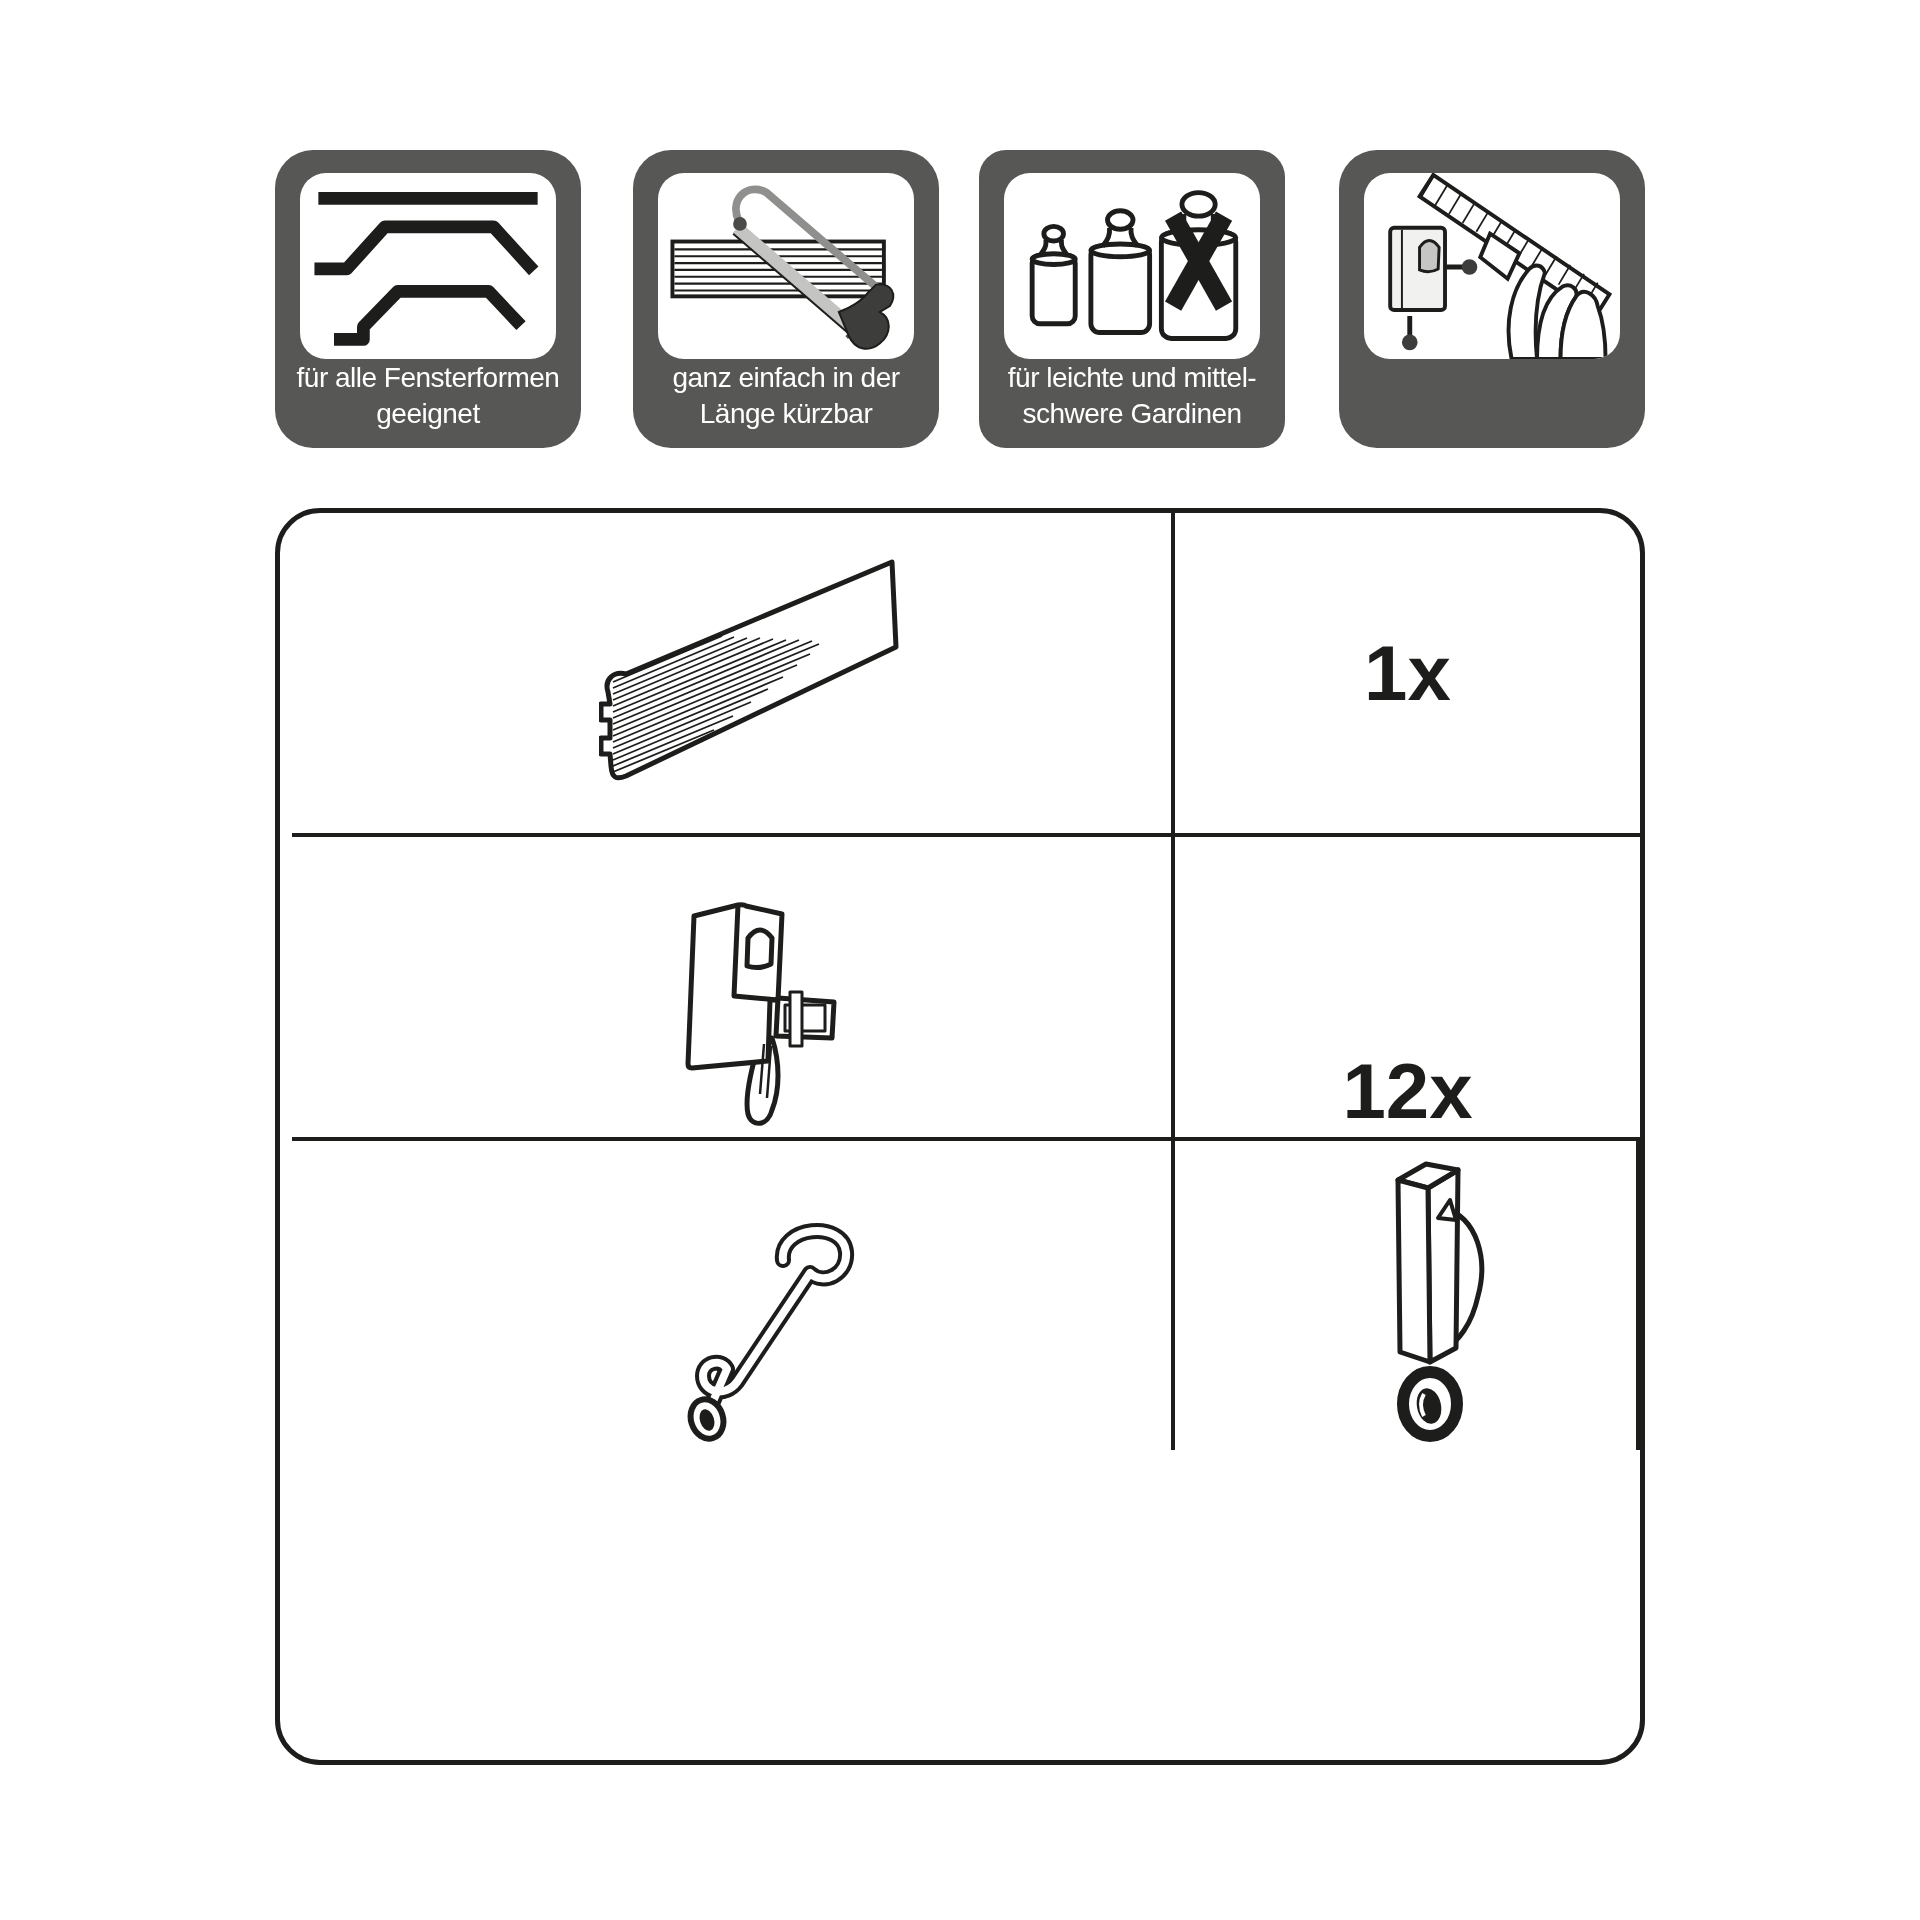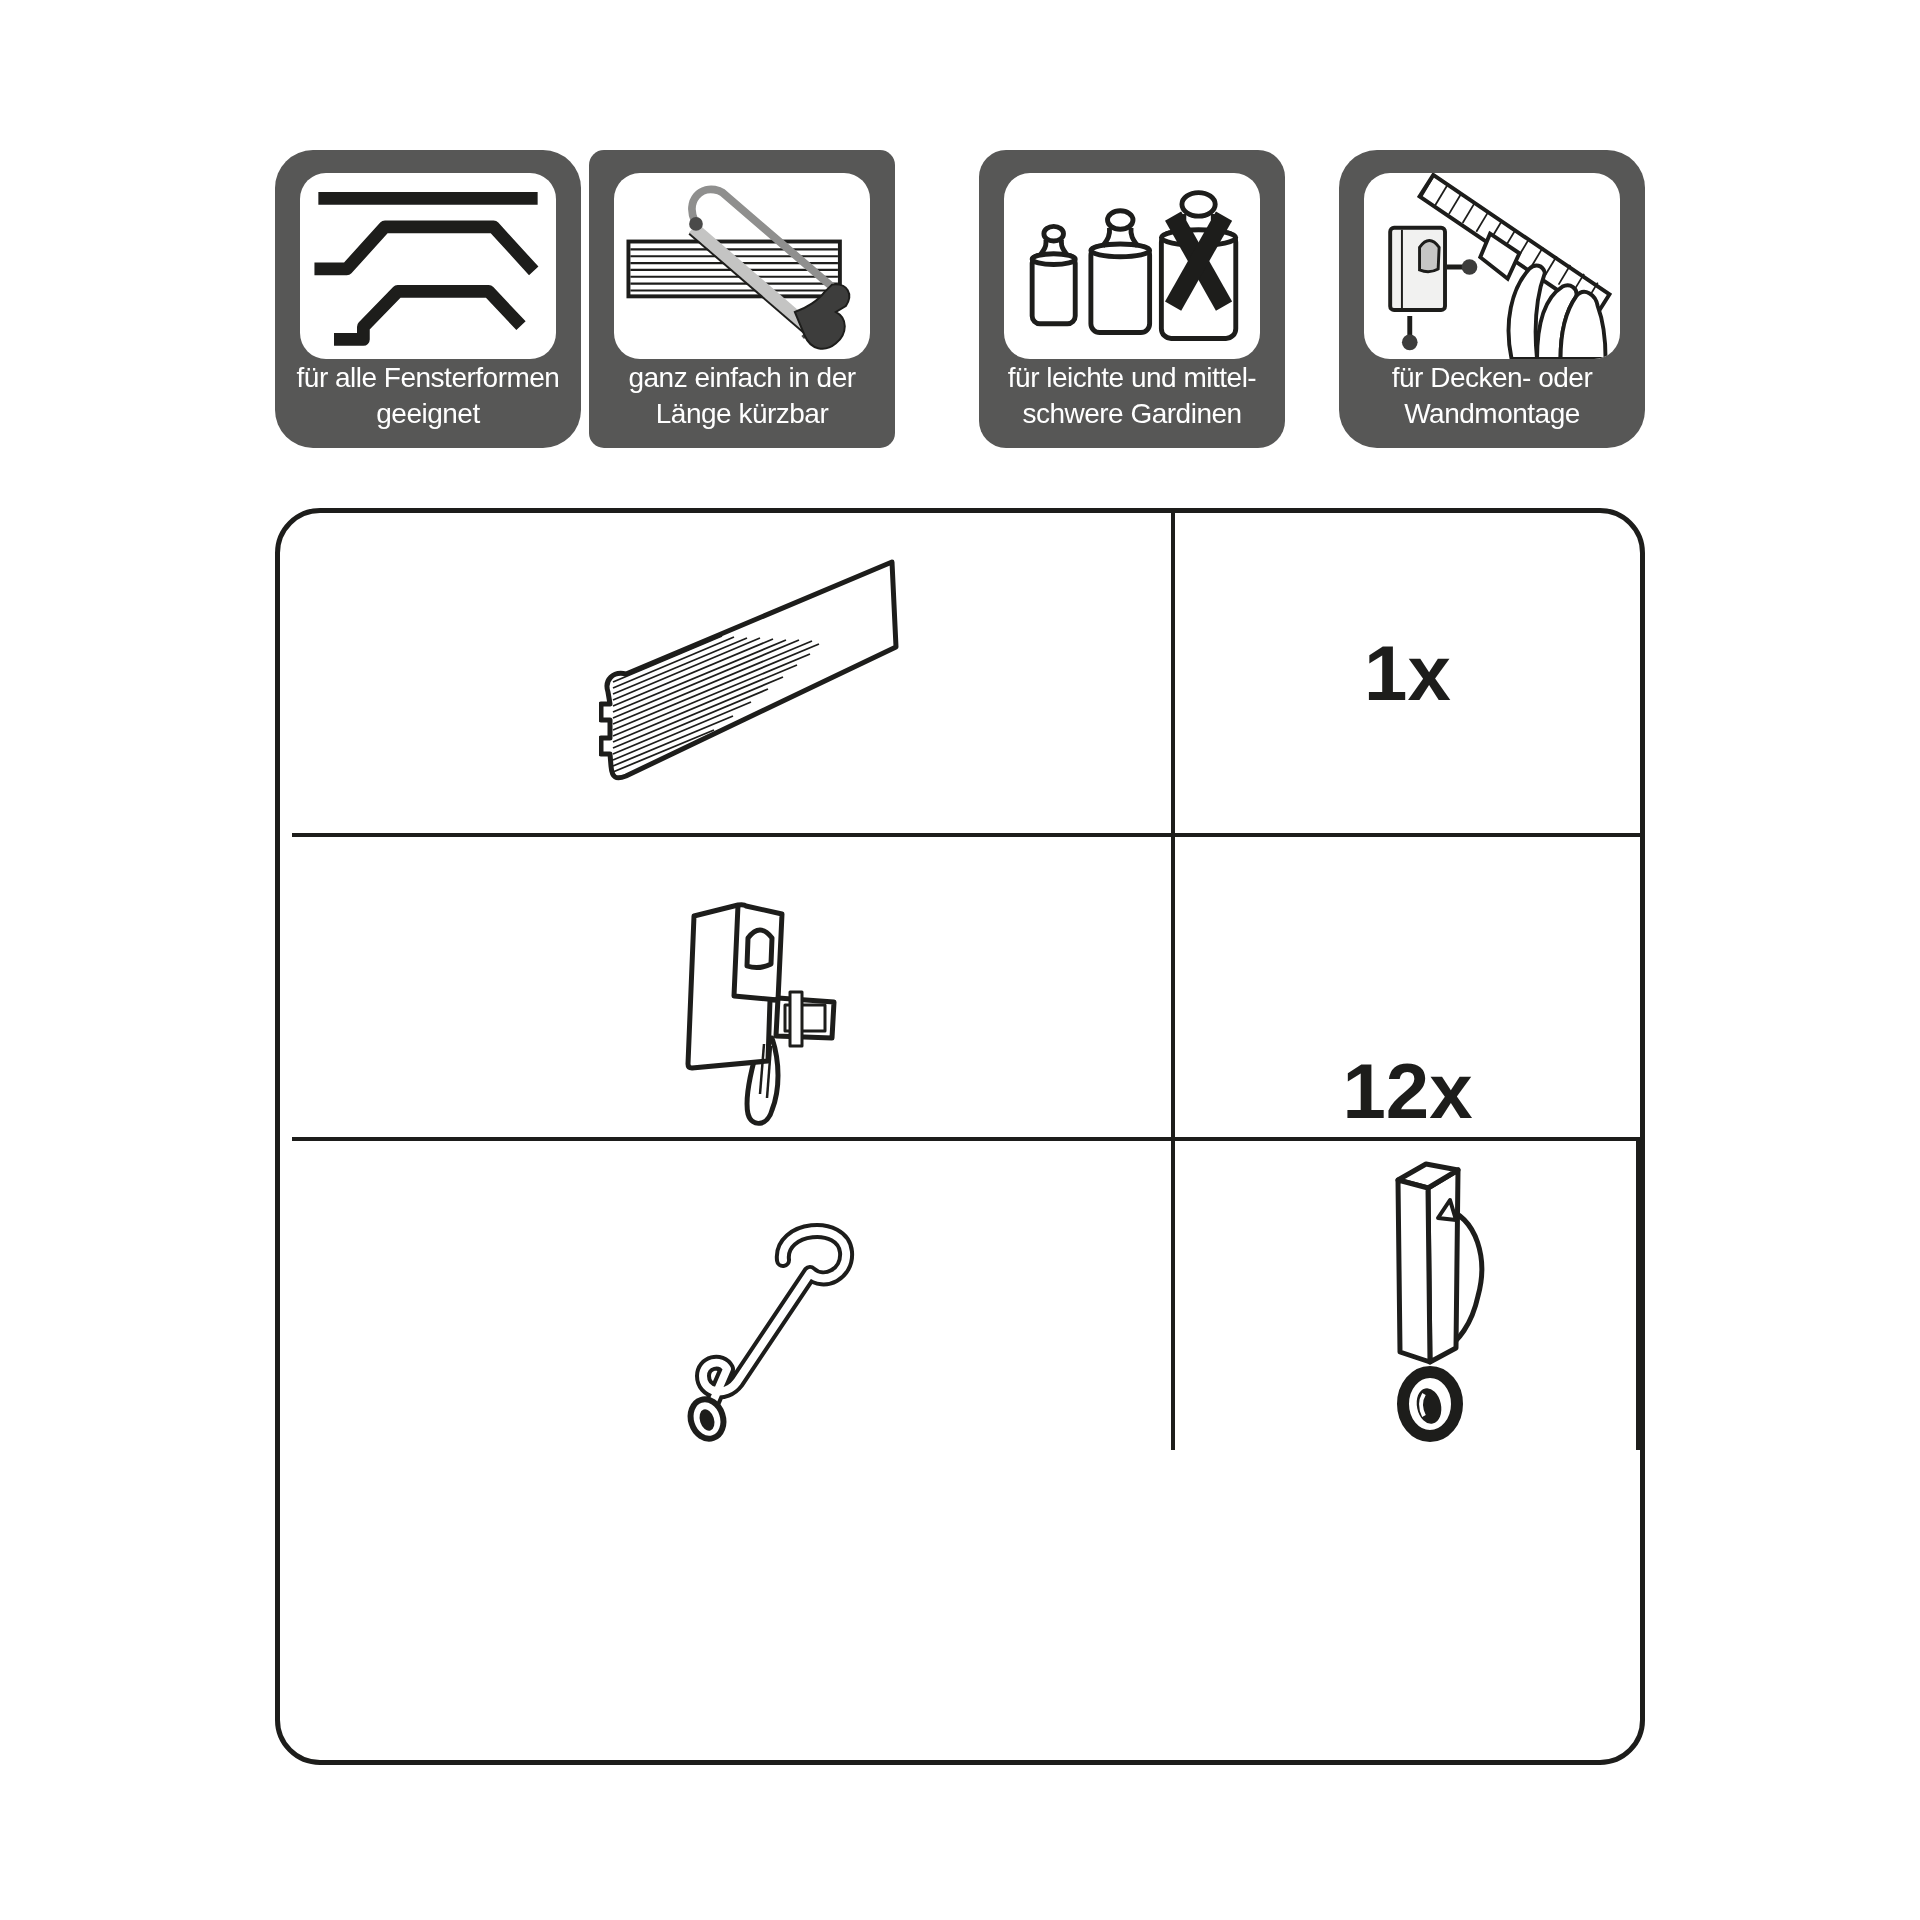--- a/index.html
+++ b/index.html
@@ -16,21 +16,21 @@
     position:absolute;left:25px;right:25px;top:23px;height:186px;
     background:#ffffff;border-radius:26px;
     display:flex;align-items:center;justify-content:center;overflow:hidden;
   }
   .badge .label{
     position:absolute;left:0;right:0;bottom:16px;
     color:#ffffff;text-align:center;
     font-size:28px;line-height:36px;letter-spacing:-0.5px;font-weight:400;
   }
   .badge .label span{display:block;}
-  #badge1{left:275px;} #badge2{left:589px;border-radius:15px;} #badge3{left:979px;border-radius:27px;} #badge4{left:1339px;}
+  #badge1{left:275px;} #badge2{left:633px;} #badge3{left:979px;border-radius:27px;} #badge4{left:1339px;}
   
   .parts-table{
     position:absolute;left:275px;top:508px;width:1370px;height:1257px;
     border:5px solid #1d1d1b;border-radius:45px;box-sizing:border-box;
     display:grid;grid-template-columns:883px 1fr;grid-template-rows:320px 304px 313px auto;
     background:#fff;
     padding-left:12px;
   }
   .cell{display:flex;align-items:center;justify-content:center;}
   .c-left{border-right:4px solid #1d1d1b;}
@@ -153,24 +153,20 @@
           <circle cx="107" cy="96" r="8" fill="#3d3d3c"></circle>
           <line x1="46" y1="146" x2="46" y2="166" stroke="#1d1d1b" stroke-width="5"></line>
           <circle cx="46" cy="173" r="8" fill="#3d3d3c"></circle>
 
           <g fill="#fff" stroke="#1d1d1b" stroke-width="4" stroke-linejoin="round">
             <path d="M150,190 C142,152 150,118 168,98 C174,92 182,94 184,102 C176,124 172,150 176,190 Z"></path>
             <path d="M176,190 C176,150 186,126 202,116 C210,112 218,118 216,126 C206,140 200,162 200,190 Z"></path>
             <path d="M200,190 C200,162 206,140 216,126 C224,116 236,124 238,136 C244,152 246,170 246,190 Z"></path>
           </g>
         </svg>
-      </div>
-      <div class="label">
-        <span>für Decken- oder</span>
-        <span>Wandmontage</span>
       </div>
     </div>
   </div>
 
   <div class="parts-table">
 
     <div class="cell c-left r1">
       <div style="margin-left:40px;">
         <svg viewBox="0 0 305 235" width="305" height="235">
           <defs>

